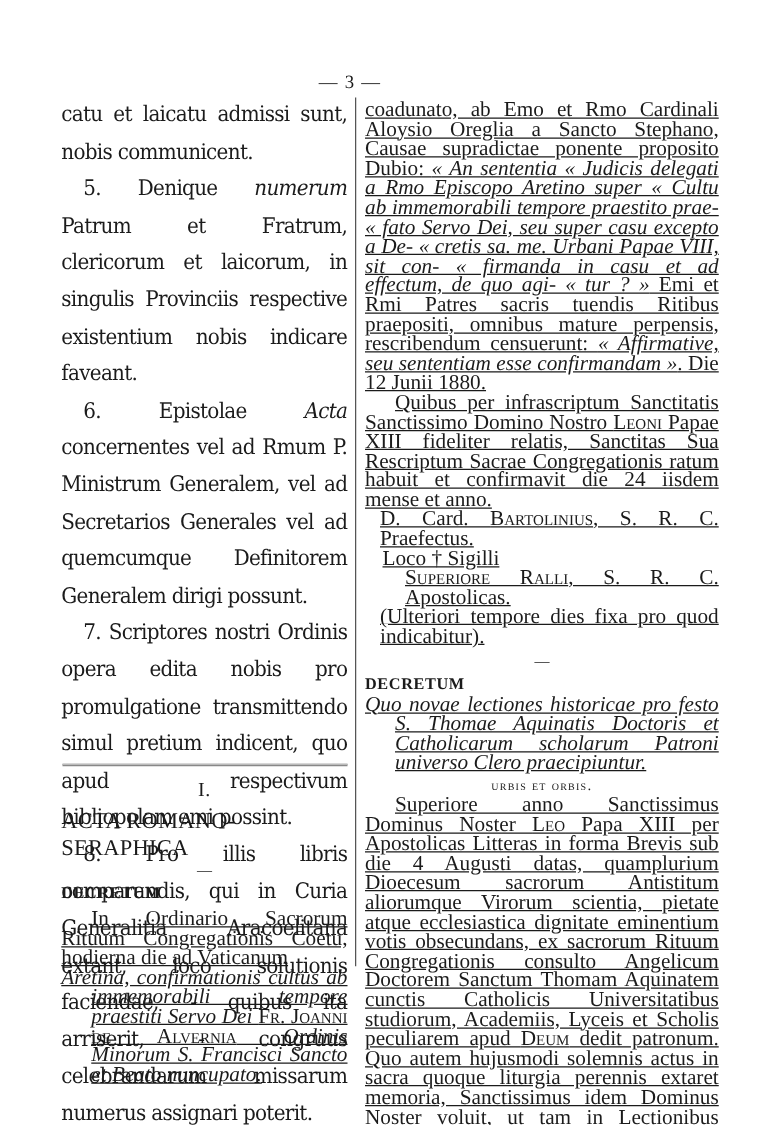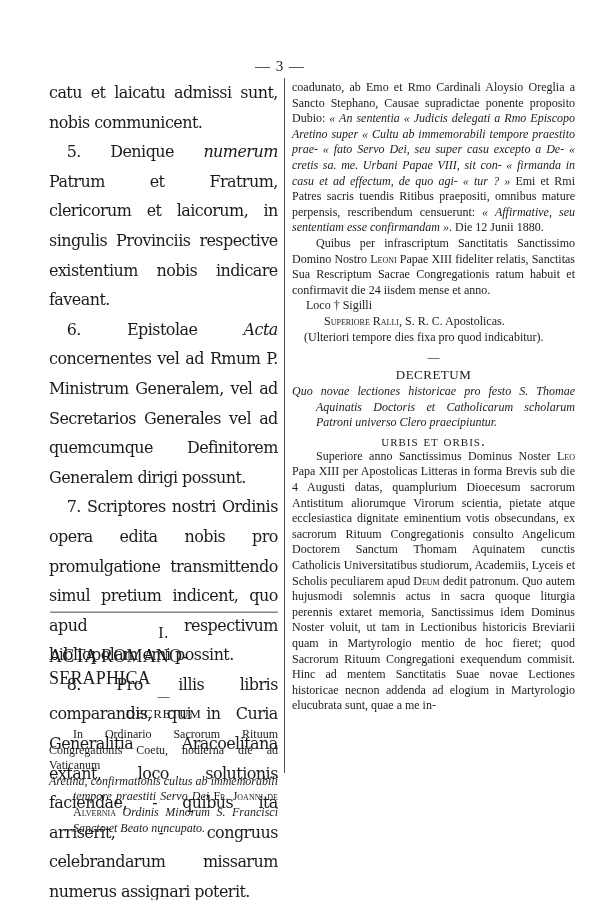--- a/index.html
+++ b/index.html
@@ -31,37 +31,37 @@
       background: #888; border-top: 1px solid #bbb;
     }
     .section-block { position: absolute; left: 49px; top: 623px; width: 229px; }
     .roman {
       text-align: center; font-size: 16px; line-height: 20px; letter-spacing: 0.5px;
     }
     .section-title {
       text-align: left; font-size: 18px; line-height: 22px; letter-spacing: 0.2px; margin-top: 2px;
     }
     .dash { text-align: center; font-size: 12px; line-height: 12px; margin-top: 1px; }
-    .decretum { text-align: center; font-size: 13px; line-height: 18px; letter-spacing: 0.5px; margin-top: 3px; }
+    .decretum { text-align: left; font-size: 13px; line-height: 18px; letter-spacing: 0.5px; margin-top: 3px; font-weight: bold; }
     .old {
-      font-size: 12px; line-height: 15.6px; text-align: justify;
+      font-size: 17px; line-height: 15.6px; text-align: justify; text-decoration: underline;
     }
     .hanging { padding-left: 24px; text-indent: -24px; font-style: italic; text-align: justify; }
     .sc { font-variant: small-caps; font-style: normal; }
     .para-ind { text-indent: 24px; }
     .mt4 { margin-top: 4px; }
 
     
     .col-right { position: absolute; left: 292px; top: 80px; width: 283px; }
     .col-right .old p { margin: 0; }
     .col-right i { font-style: italic; }
     .sig1 { padding-left: 12px; }
     .sig2 { padding-left: 14px; }
     .sig3 { padding-left: 32px; }
-    .urbis { text-align: center; font-variant: small-caps; font-size: 15px; letter-spacing: 1px; line-height: 16px; margin-top: 2px; }
+    .urbis { text-align: center; font-variant: small-caps; font-size: 12px; letter-spacing: 1px; line-height: 16px; margin-top: 2px; }
   </style>
 </head>
 <body>
 
 <div class="page-number">— 3 —</div>
 <div class="divider-vertical"></div>
 
 <div class="col-left">
   <div class="modern">
     <p>catu et laicatu admissi sunt, nobis communicent.</p>
@@ -81,20 +81,21 @@
   <div class="dash">—</div>
   <div class="decretum">DECRETUM</div>
   <div class="old para-ind mt4">In Ordinario Sacrorum Rituum Congregationis Coetu, hodierna die ad Vaticanum</div>
   <div class="old hanging"><span>Aretina, confirmationis cultus ab immemorabili tempore praestiti Servo Dei </span><span class="sc">Fr. Joanni de Alvernia</span><span> Ordinis Minorum S. Francisci Sancto et Beato nuncupato.</span></div>
 </div>
 
 <div class="col-right">
   <div class="old">
     <p><span>coadunato, ab Emo et Rmo Cardinali Aloysio Oreglia a Sancto Stephano, Causae supradictae ponente proposito Dubio: </span><i>« An sententia « Judicis delegati a Rmo Episcopo Aretino super « Cultu ab immemorabili tempore praestito prae- « fato Servo Dei, seu super casu excepto a De- « cretis sa. me. Urbani Papae VIII, sit con- « firmanda in casu et ad effectum, de quo agi- « tur ? »</i><span> Emi et Rmi Patres sacris tuendis Ritibus praepositi, omnibus mature perpensis, rescribendum censuerunt: </span><i>« Affirmative, seu sententiam esse confirmandam »</i><span>. Die 12 Junii 1880.</span></p>
     <p class="para-ind"><span>Quibus per infrascriptum Sanctitatis Sanctissimo Domino Nostro </span><span class="sc">Leoni</span><span> Papae XIII fideliter relatis, Sanctitas Sua Rescriptum Sacrae Congregationis ratum habuit et confirmavit die 24 iisdem mense et anno.</span></p>
+    <p class="sig1"><span>D. Card. </span><span class="sc">Bartolinius</span><span>, S. R. C. Praefectus.</span></p>
     <p class="sig2">Loco † Sigilli</p>
     <p class="sig3"><span class="sc">Superiore Ralli</span><span>, S. R. C. Apostolicas.</span></p>
     <p class="sig1">(Ulteriori tempore dies fixa pro quod indicabitur).</p>
   </div>
   <div class="dash" style="margin-top:6px;">—</div>
   <div class="decretum">DECRETUM</div>
   <div class="old hanging">Quo novae lectiones historicae pro festo S. Thomae Aquinatis Doctoris et Catholicarum scholarum Patroni universo Clero praecipiuntur.</div>
   <div class="urbis">urbis et orbis.</div>
   <div class="old para-ind"><span>Superiore anno Sanctissimus Dominus Noster </span><span class="sc">Leo</span><span> Papa XIII per Apostolicas Litteras in forma Brevis sub die 4 Augusti datas, quamplurium Dioecesum sacrorum Antistitum aliorumque Virorum scientia, pietate atque ecclesiastica dignitate eminentium votis obsecundans, ex sacrorum Rituum Congregationis consulto Angelicum Doctorem Sanctum Thomam Aquinatem cunctis Catholicis Universitatibus studiorum, Academiis, Lyceis et Scholis peculiarem apud </span><span class="sc">Deum</span><span> dedit patronum. Quo autem hujusmodi solemnis actus in sacra quoque liturgia perennis extaret memoria, Sanctissimus idem Dominus Noster voluit, ut tam in Lectionibus historicis Breviarii quam in Martyrologio mentio de hoc fieret; quod Sacrorum Rituum Congregationi exequendum commisit. Hinc ad mentem Sanctitatis Suae novae Lectiones historicae necnon addenda ad elogium in Martyrologio elucubrata sunt, quae a me in-</span></div>
 </div>

